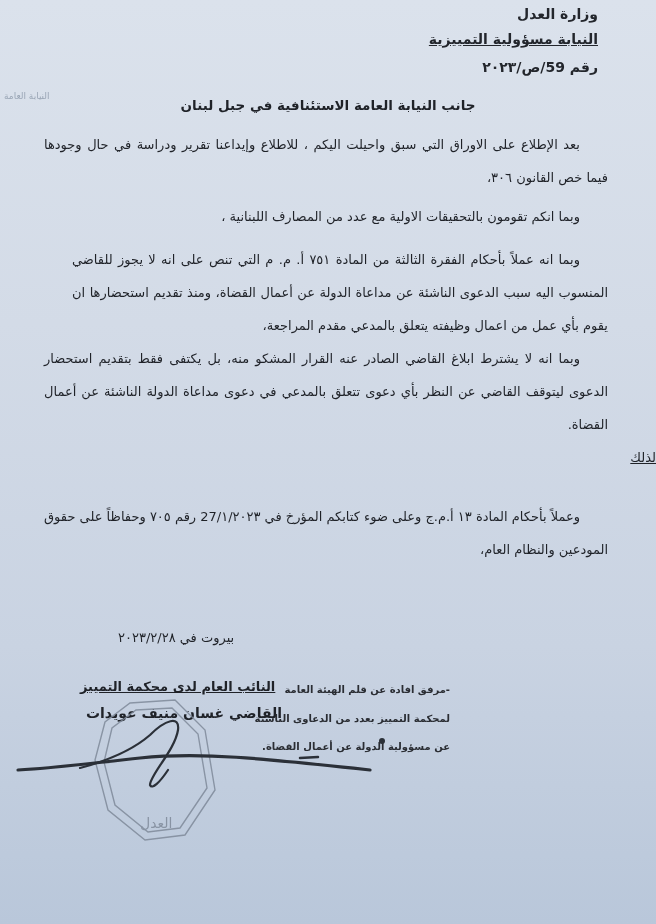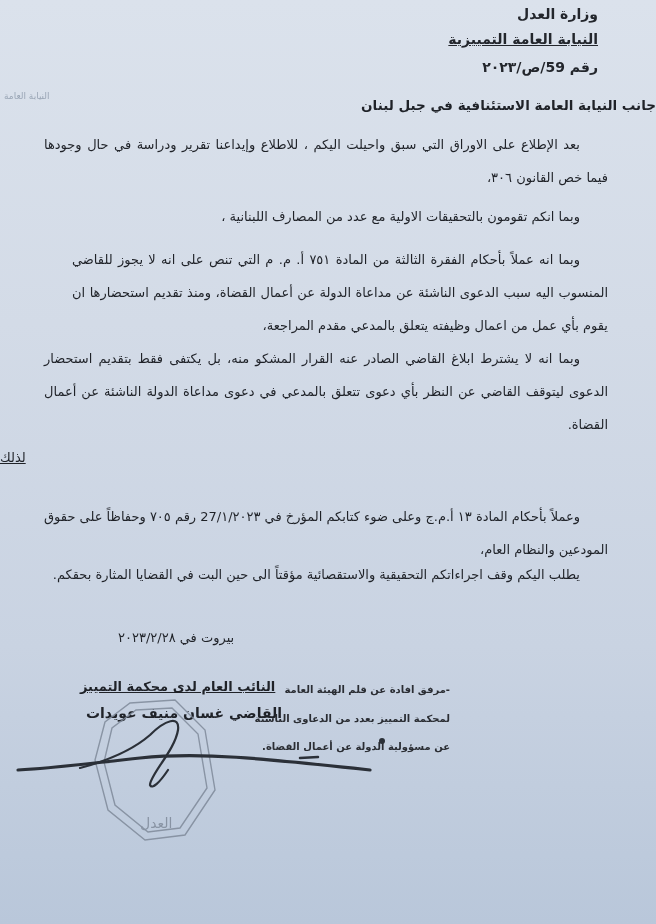--- a/index.html
+++ b/index.html
@@ -7,56 +7,55 @@
     width:656px; height:924px; overflow:hidden; position:relative;
     background: linear-gradient(180deg, #dbe2ec 0%, #d3dbe7 35%, #c9d3e2 70%, #b9c7da 100%);
     font-family: "DejaVu Sans", sans-serif;
     color:#1f2228;
   }
   .page { position:absolute; inset:0; direction:rtl; }
   .hdr-line { position:absolute; right:58px; font-weight:bold; font-size:14px; color:#23262c; }
   .hdr-1 { top:6px; }
   .hdr-2 { top:31px; text-decoration:underline; }
   .hdr-3 { top:59px; }
-  .addressee { position:absolute; top:97px; left:0; right:0; text-align:right; font-weight:bold; font-size:13.5px; }
+  .addressee { position:absolute; top:97px; left:0; right:0; text-align:center; font-weight:bold; font-size:13.5px; }
   .faint { position:absolute; top:91px; left:4px; font-size:9px; color:#9aa6b6; direction:rtl; }
   .para { position:absolute; right:48px; left:44px; font-size:13px; line-height:33px; text-align:justify; }
   .p1 { top:128px; } .p2 { top:200px; } .p3 { top:243px;margin-left:28px; } .p4 { top:342px; }
   .p5 { top:500px; } .p6 { top:558px; }
   .indent { display:inline-block; width:28px; }
-  .therefore { position:absolute; top:450px; left:0; right:0; text-align:left; font-size:13px; text-decoration:underline; }
+  .therefore { position:absolute; top:450px; left:0; right:0; text-align:right; font-size:13px; text-decoration:underline; }
   .date-place { position:absolute; top:630px; left:118px; font-size:13px; direction:rtl; }
   .sig-title { position:absolute; top:679px; left:80px; font-weight:bold; font-size:13px;text-decoration:underline; }
   .sig-name { position:absolute; top:705px; left:86px; font-weight:bold; font-size:14px; }
   .footnote { position:absolute; right:206px; font-size:10px; font-weight:bold; color:#2a2d33; }
   .fn1 { top:684px; } .fn2 { top:713px; } .fn3 { top:741px; }
   svg.marks { position:absolute; left:0; top:0; }
 </style>
 </head>
 <body>
 
 <div class="page">
 
   <div class="hdr-line hdr-1">وزارة العدل</div>
-  <div class="hdr-line hdr-2">النيابة العامة التمييزية</div>
+  <div class="hdr-line hdr-2">النيابة مسؤولية التمييزية</div>
   <div class="hdr-line hdr-3">رقم 59/ص/٢٠٢٣</div>
 
   <div class="faint">النيابة العامة</div>
 
   <div class="addressee">جانب النيابة العامة الاستئنافية في جبل لبنان</div>
 
   <div class="para p1"><span class="indent"></span><span>بعد الإطلاع على الاوراق التي سبق واحيلت اليكم ، للاطلاع وإيداعنا تقرير ودراسة في حال وجودها فيما خص القانون ٣٠٦،</span></div>
   <div class="para p2"><span class="indent"></span><span>وبما انكم تقومون بالتحقيقات الاولية مع عدد من المصارف اللبنانية ،</span></div>
   <div class="para p3"><span class="indent"></span><span>وبما انه عملاً بأحكام الفقرة الثالثة من المادة ٧٥١ أ. م. م التي تنص على انه لا يجوز للقاضي المنسوب اليه سبب الدعوى الناشئة عن مداعاة الدولة عن أعمال القضاة، ومنذ تقديم استحضارها ان يقوم بأي عمل من اعمال وظيفته يتعلق بالمدعي مقدم المراجعة،</span></div>
   <div class="para p4"><span class="indent"></span><span>وبما انه لا يشترط ابلاغ القاضي الصادر عنه القرار المشكو منه، بل يكتفى فقط بتقديم استحضار الدعوى ليتوقف القاضي عن النظر بأي دعوى تتعلق بالمدعي في دعوى مداعاة الدولة الناشئة عن أعمال القضاة.</span></div>
 
   <div class="therefore">لذلك</div>
 
   <div class="para p5"><span class="indent"></span><span>وعملاً بأحكام المادة ١٣ أ.م.ج وعلى ضوء كتابكم المؤرخ في 27/١/٢٠٢٣ رقم ٧٠٥ وحفاظاً على حقوق المودعين والنظام العام،</span></div>
-  <div class="para p6"><span class="indent"></span><span>يطلب اليكم وقف اجراءاتكم التحقيقية والاستقصائية مؤقتاً الى حين البت في القضايا المثارة بحقكم.</span></div>
 
   <div class="date-place">بيروت في ٢٠٢٣/٢/٢٨</div>
   <div class="sig-title">النائب العام لدى محكمة التمييز</div>
   <div class="sig-name">القاضي غسان منيف عويدات</div>
 
   <div class="footnote fn1">-مرفق افادة عن قلم الهيئة العامة</div>
   <div class="footnote fn2">لمحكمة التمييز بعدد من الدعاوى الناشئة</div>
   <div class="footnote fn3">عن مسؤولية الدولة عن أعمال القضاة.</div>
 </div>
 

